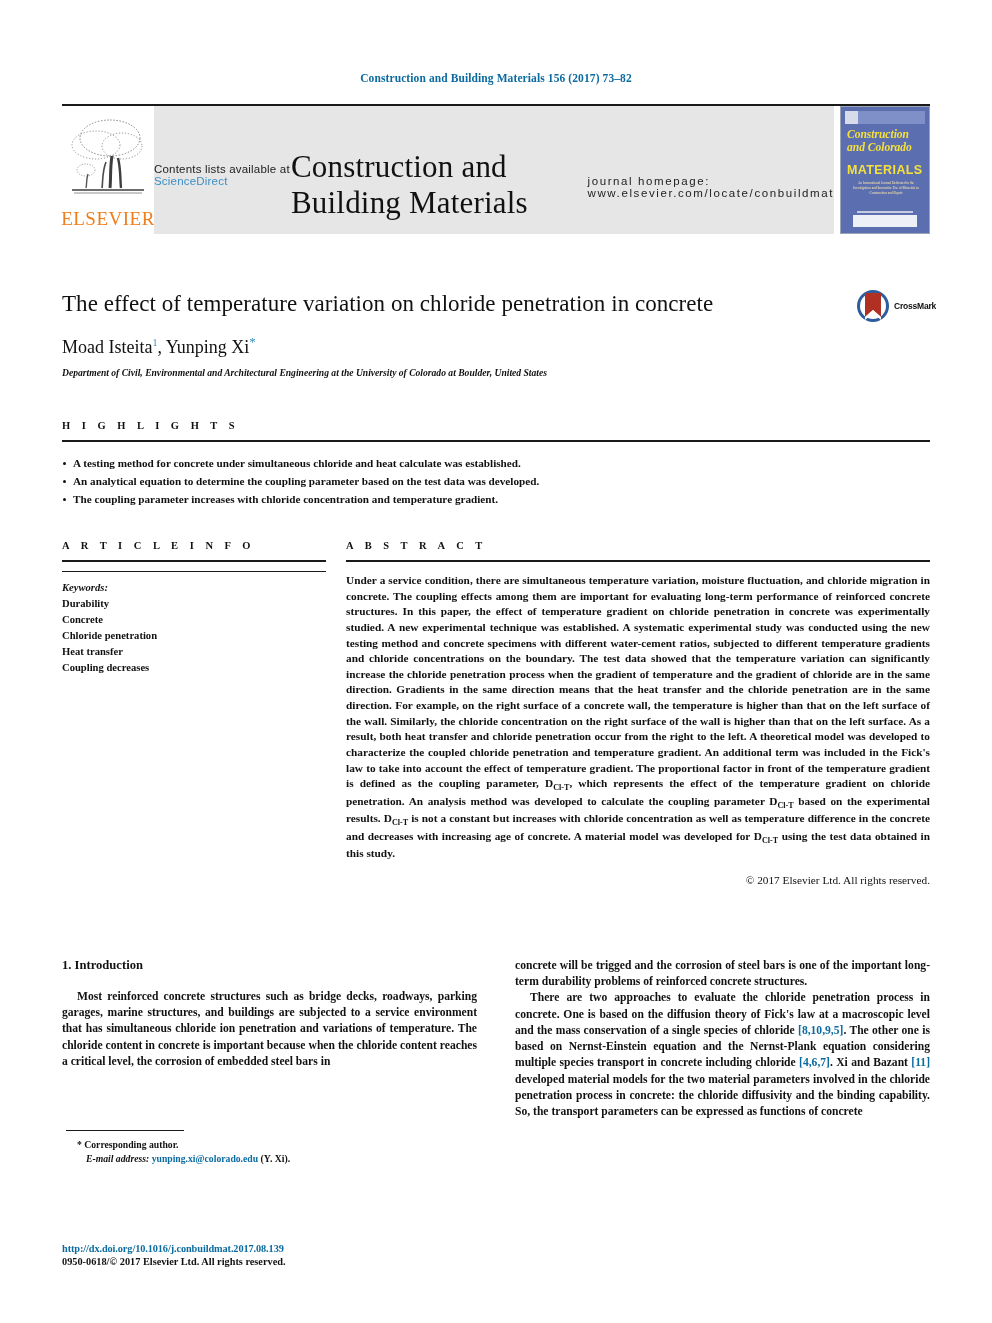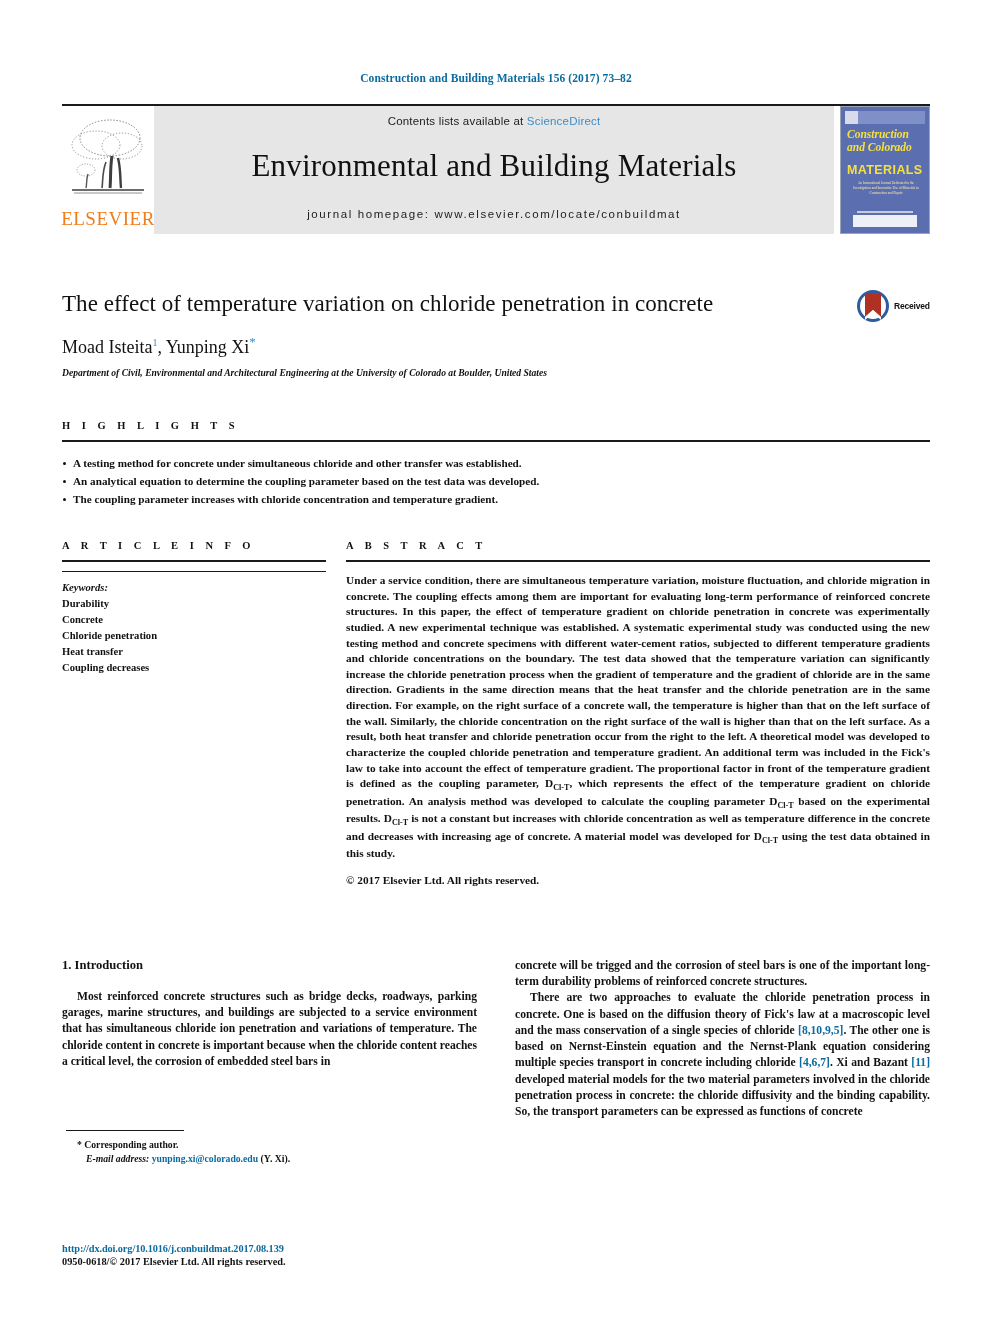--- a/index.html
+++ b/index.html
@@ -71,21 +71,21 @@
     letter-spacing: 0.5px;
     color: #f07d1a;
     line-height: 1;
     padding-bottom: 4px;
   }
   .banner {
     flex: 1 1 auto;
     background: #e6e6e6;
     position: relative;
     display: flex;
-    flex-direction: column;
+    flex-direction: row;
     align-items: center;
     justify-content: flex-start;
     padding-top: 9px;
     box-sizing: border-box;
   }
   .contents-line {
     font-family: "Liberation Sans", sans-serif;
     font-size: 11.5px;
     color: #222222;
     letter-spacing: 0.2px;
@@ -321,22 +321,23 @@
     font-family: "Liberation Serif", serif;
     font-weight: bold;
     font-size: 11.3px;
     line-height: 1.385;
     color: #111111;
     text-align: justify;
     hyphens: none;
   }
   .copyright {
     margin-top: 12px;
-    font-family: "Liberation Serif", serif;
-    font-weight: bold;
+    text-align: right;
+    font-family: "Liberation Serif", serif;
+    font-weight: normal;
     font-size: 11.3px;
     color: #111111;
   }
   sub { font-size: 0.72em; }
 
   
   .body-cols {
     position: absolute;
     top: 958px;
     left: 62px;
@@ -439,21 +440,21 @@
             <path d="M8 81 L76 81" stroke="#777" stroke-width="0.8"></path>
           </g>
         </svg>
         <div class="elsevier-word">ELSEVIER</div>
       </div>
 
       <div class="banner">
         <div class="contents-line">
           <span>Contents lists available at </span><span class="sd">ScienceDirect</span>
         </div>
-        <div class="journal-name">Environmental and Building Materials</div>
+        <div class="journal-name">Construction and Building Materials</div>
         <div class="homepage-line">journal homepage: www.elsevier.com/locate/conbuildmat</div>
       </div>
 
       <div class="cover-thumb">
         <div class="cover-top-bar"></div>
         <div class="cover-elsevier-mark"></div>
         <div class="cover-title">
           <div>Construction</div>
           <div>and Colorado</div>
         </div>
@@ -474,28 +475,28 @@
     <div class="affiliation">Department of Civil, Environmental and Architectural Engineering at the University of Colorado at Boulder, United States</div>
   </div>
 
   <div class="crossmark">
     <svg width="34" height="34" viewBox="0 0 34 34">
       <circle cx="17" cy="17" r="16" fill="#2e5d9e"></circle>
       <circle cx="17" cy="17" r="13" fill="#ffffff"></circle>
       <path d="M9 4 L9 28 L17 21 L25 28 L25 4 Z" fill="#b03024"></path>
       <path d="M17 21 L9 28 L9 31 L17 24 L25 31 L25 28 Z" fill="#ffffff"></path>
     </svg>
-    <span class="crossmark-label">Received</span>
+    <span class="crossmark-label">CrossMark</span>
   </div>
 
   <div class="highlights">
     <div class="section-label">H I G H L I G H T S</div>
     <div class="rule-thick"></div>
     <ul class="hl-list">
-      <li>A testing method for concrete under simultaneous chloride and other transfer was established.</li>
+      <li>A testing method for concrete under simultaneous chloride and heat calculate was established.</li>
       <li>An analytical equation to determine the coupling parameter based on the test data was developed.</li>
       <li>The coupling parameter increases with chloride concentration and temperature gradient.</li>
     </ul>
   </div>
 
   <div class="info-abstract">
 
     <div class="col-info">
       <div class="section-label">A R T I C L E    I N F O</div>
       <div class="rule-thick"></div>

